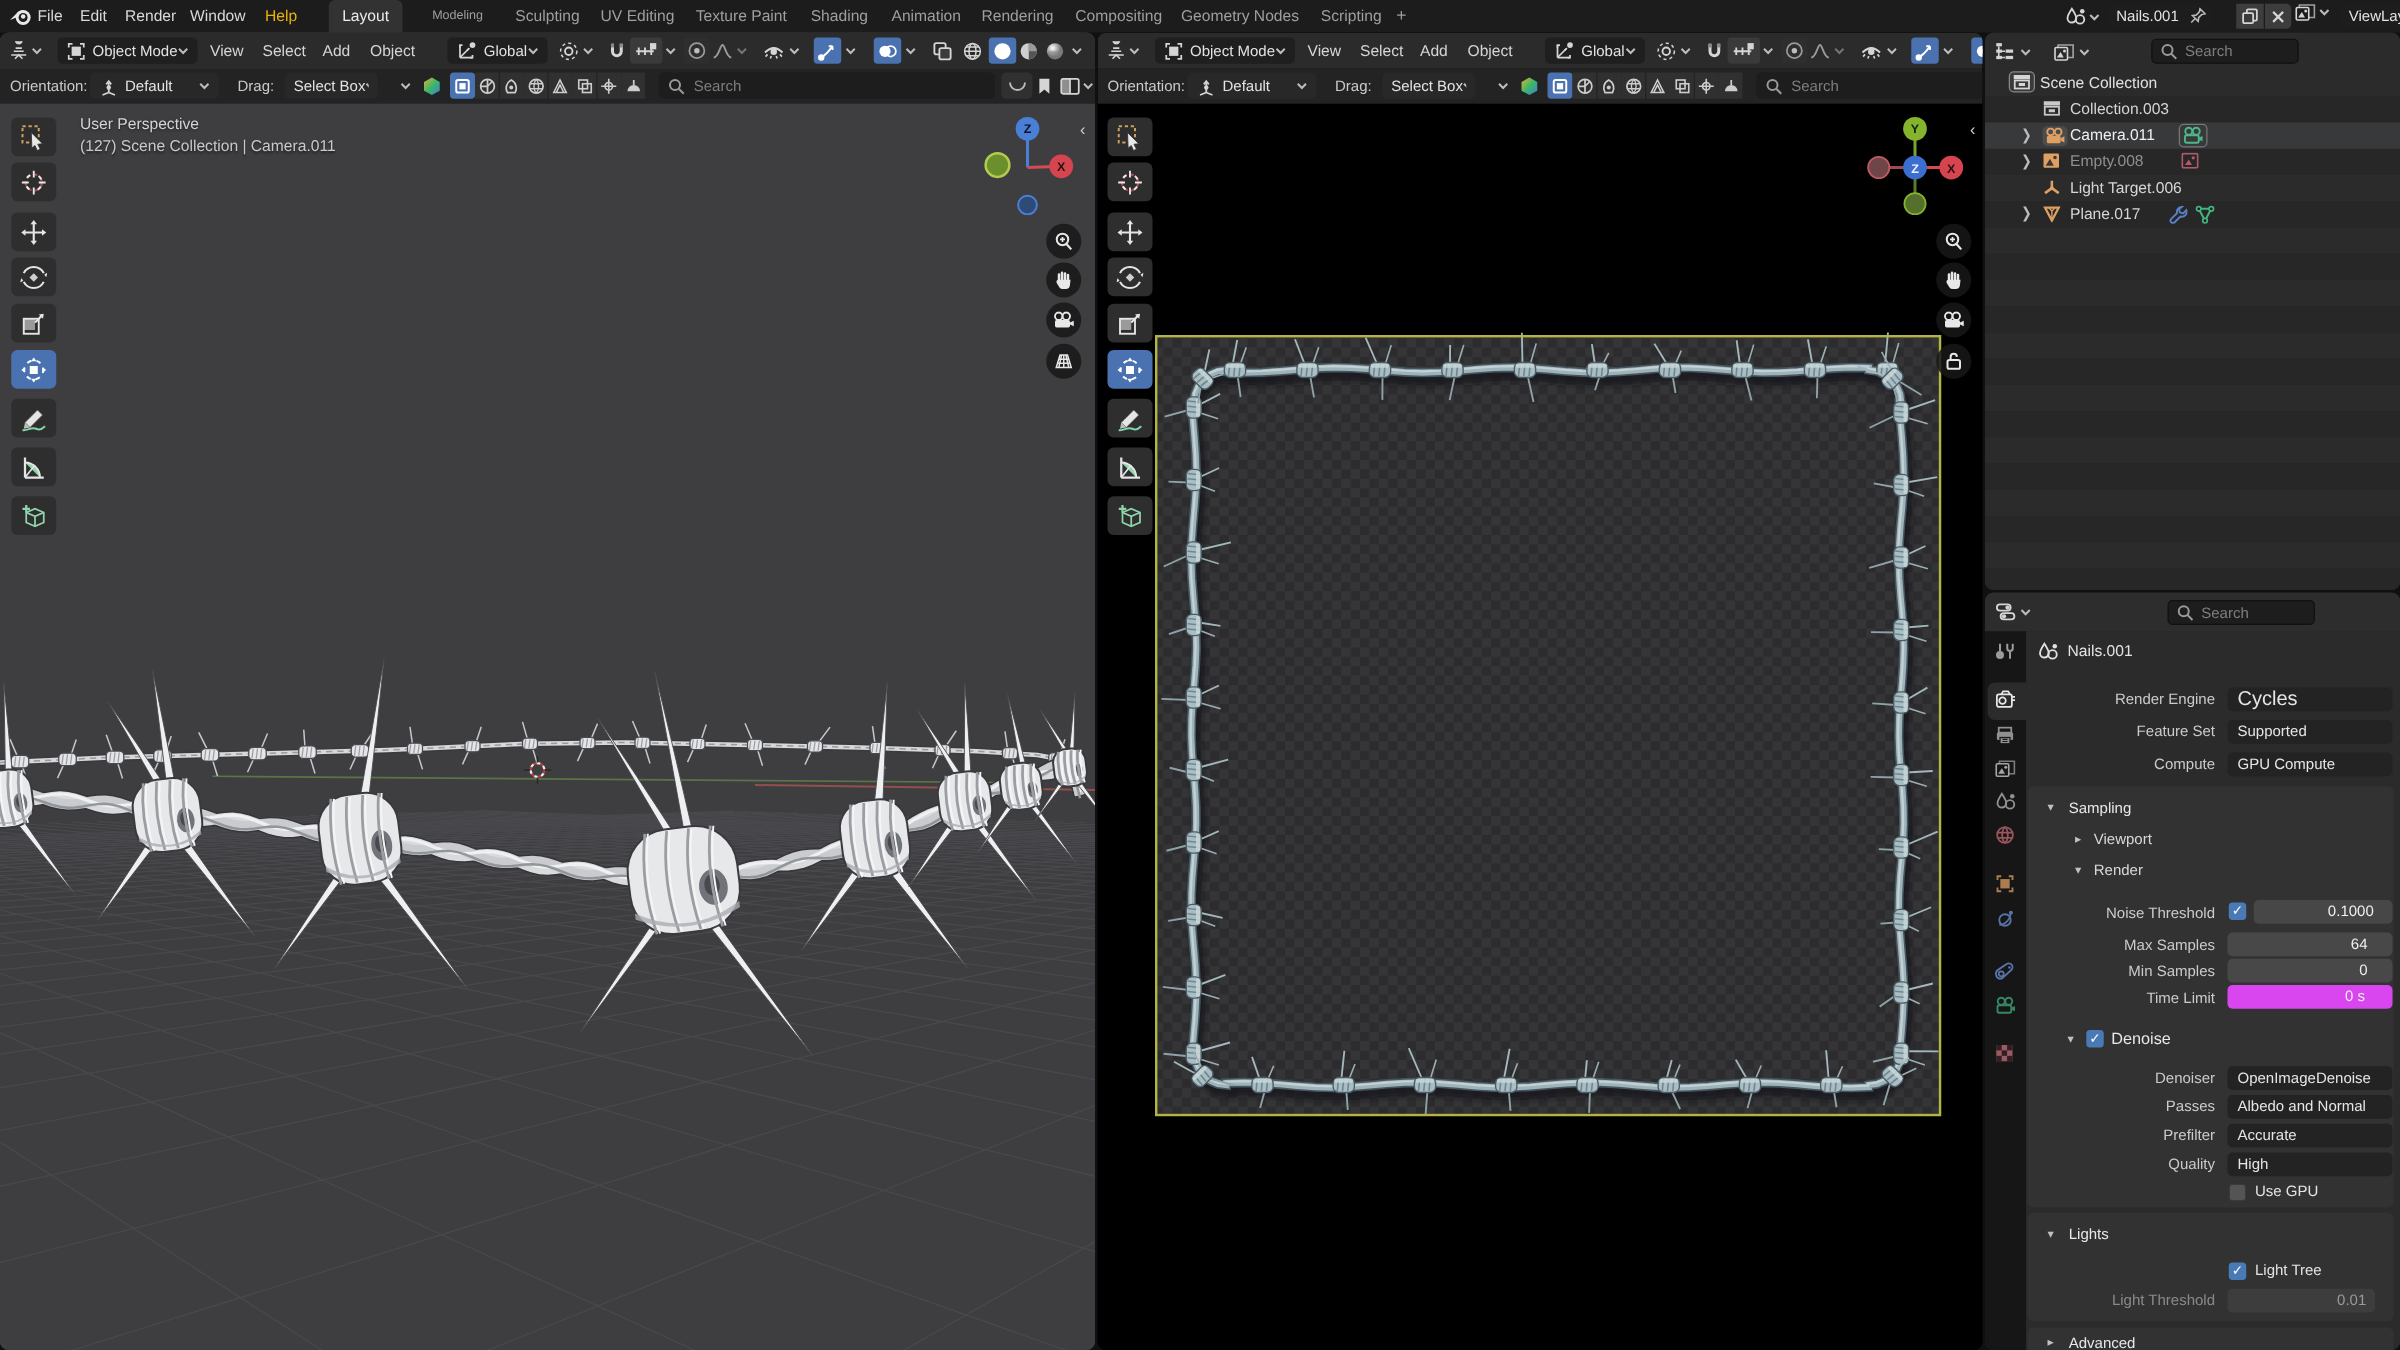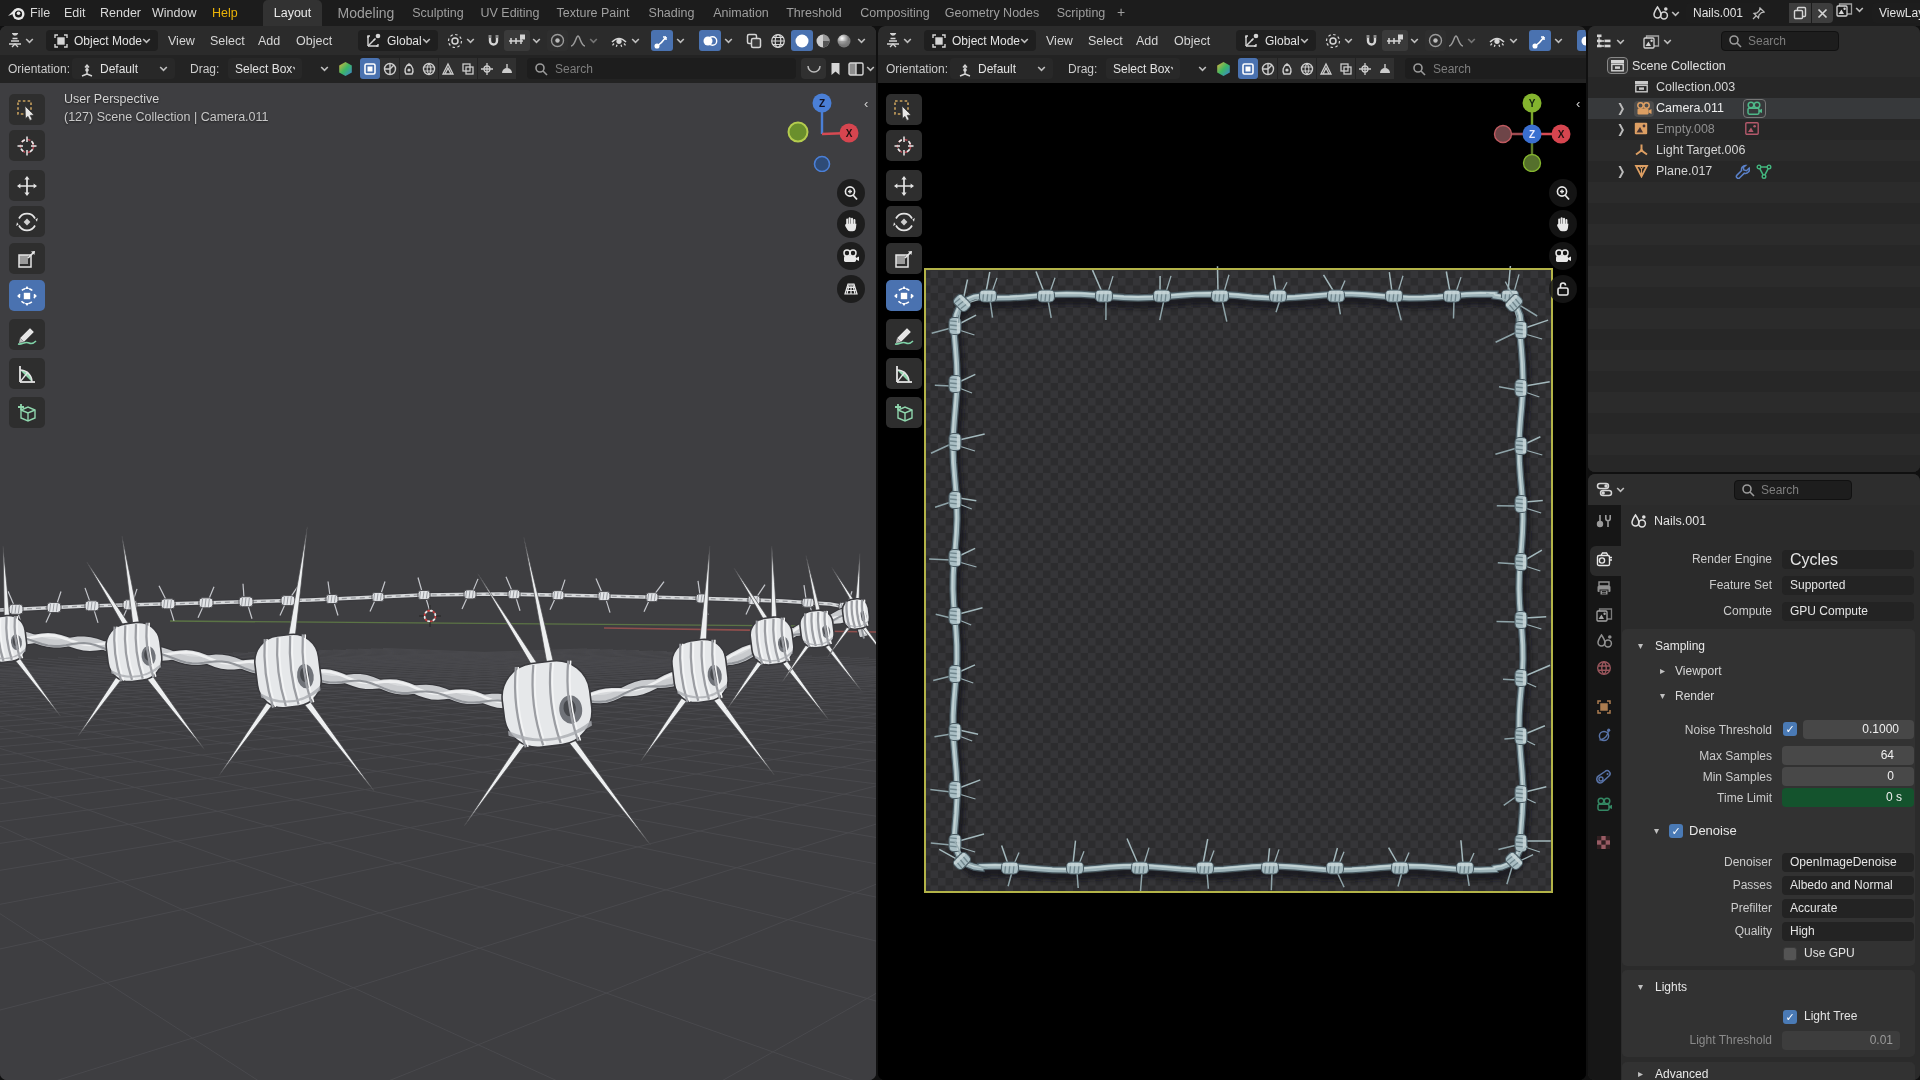--- a/index.html
+++ b/index.html
@@ -16,27 +16,27 @@
           <circle cx="11.5" cy="8.2" r="1.8" fill="#e8e8e8"></circle>
           <path d="M1,11 L8,4 L12,3 L6,9 Z"></path>
         </g>
       </svg></div>
     <div style="position:absolute;left:30px;top:0;line-height:26px;color:#d9d9d9;font-size:12.5px">File</div>
     <div style="position:absolute;left:64px;top:0;line-height:26px;color:#d9d9d9;font-size:12.5px">Edit</div>
     <div style="position:absolute;left:100px;top:0;line-height:26px;color:#d9d9d9;font-size:12.5px">Render</div>
     <div style="position:absolute;left:152px;top:0;line-height:26px;color:#d9d9d9;font-size:12.5px">Window</div>
     <div style="position:absolute;left:212px;top:0;line-height:26px;color:#eab308;font-size:12.5px">Help</div>
     <div style="position:absolute;left:263px;top:0;width:59px;height:26px;background:#323232;color:#eaeaea;font-size:12.5px;text-align:center;line-height:26px;border-radius:5px 5px 0 0">Layout</div>
-    <div style="position:absolute;left:330px;top:0;width:72px;height:26px;color:#9f9f9f;font-size:14px;text-align:center;line-height:26px;border-radius:5px 5px 0 0">Modeling</div>
+    <div style="position:absolute;left:330px;top:0;width:72px;height:26px;color:#9f9f9f;font-size:10px;text-align:center;line-height:26px;border-radius:5px 5px 0 0">Modeling</div>
     <div style="position:absolute;left:401px;top:0;width:74px;height:26px;color:#9f9f9f;font-size:12.5px;text-align:center;line-height:26px;border-radius:5px 5px 0 0">Sculpting</div>
     <div style="position:absolute;left:470px;top:0;width:80px;height:26px;color:#9f9f9f;font-size:12.5px;text-align:center;line-height:26px;border-radius:5px 5px 0 0">UV Editing</div>
     <div style="position:absolute;left:547px;top:0;width:92px;height:26px;color:#9f9f9f;font-size:12.5px;text-align:center;line-height:26px;border-radius:5px 5px 0 0">Texture Paint</div>
     <div style="position:absolute;left:637px;top:0;width:69px;height:26px;color:#9f9f9f;font-size:12.5px;text-align:center;line-height:26px;border-radius:5px 5px 0 0">Shading</div>
     <div style="position:absolute;left:703px;top:0;width:76px;height:26px;color:#9f9f9f;font-size:12.5px;text-align:center;line-height:26px;border-radius:5px 5px 0 0">Animation</div>
-    <div style="position:absolute;left:776px;top:0;width:76px;height:26px;color:#9f9f9f;font-size:12.5px;text-align:center;line-height:26px;border-radius:5px 5px 0 0">Threshold</div>
+    <div style="position:absolute;left:776px;top:0;width:76px;height:26px;color:#9f9f9f;font-size:12.5px;text-align:center;line-height:26px;border-radius:5px 5px 0 0">Rendering</div>
     <div style="position:absolute;left:851px;top:0;width:88px;height:26px;color:#9f9f9f;font-size:12.5px;text-align:center;line-height:26px;border-radius:5px 5px 0 0">Compositing</div>
     <div style="position:absolute;left:938px;top:0;width:108px;height:26px;color:#9f9f9f;font-size:12.5px;text-align:center;line-height:26px;border-radius:5px 5px 0 0">Geometry Nodes</div>
     <div style="position:absolute;left:1045px;top:0;width:72px;height:26px;color:#9f9f9f;font-size:12.5px;text-align:center;line-height:26px;border-radius:5px 5px 0 0">Scripting</div>
     <div style="position:absolute;left:1117px;top:0;color:#9f9f9f;font-size:14px;line-height:25px">+</div>
     <div style="position:absolute;left:1652px;top:2px;height:22px;display:flex;align-items:center">
       <svg width="17" height="16" viewBox="0 0 17 16">
         <path d="M5.5,2 C7.5,5 9,7.5 9,9.5 a3.5,3.5 0 0 1 -7,0 C2,7.5 3.5,5 5.5,2 Z" fill="none" stroke="#d5d5d5" stroke-width="1.5"></path>
         <circle cx="12" cy="10.5" r="3.4" fill="none" stroke="#d5d5d5" stroke-width="1.5"></circle>
         <circle cx="13.8" cy="4" r="1.8" fill="#d5d5d5"></circle>
       </svg>
@@ -2158,21 +2158,21 @@
       <div style="position:absolute;left:54px;top:159px;color:#d8d8d8;font-size:12px;white-space:nowrap">Viewport</div>
       <div style="position:absolute;left:39px;top:185px;color:#c0c0c0;font-size:10px">▾</div>
       <div style="position:absolute;left:54px;top:184px;color:#d8d8d8;font-size:12px;white-space:nowrap">Render</div>
       <div style="position:absolute;right:148px;top:218px;color:#cbcbcb;font-size:12px">Noise Threshold</div>
       <div style="position:absolute;left:162px;top:217px;width:14px;height:14px;background:#4a7ab5;border-radius:3px;color:#fff;font-size:11px;line-height:14px;text-align:center">✓</div>
       <div style="position:absolute;left:182px;top:215px;width:111px;height:19px;background:#474747;border-radius:4px;color:#f0f0f0;font-size:12px;line-height:19px;text-align:right;padding-right:15px">0.1000</div>
       <div style="position:absolute;left:161px;top:241px;width:132px;height:19px;background:#484848;border-radius:4px;color:#f0f0f0;font-size:12px;line-height:19px;text-align:right;padding-right:20px">64</div>
       <div style="position:absolute;right:148px;top:244px;color:#cbcbcb;font-size:12px">Max Samples</div>
       <div style="position:absolute;left:161px;top:262px;width:132px;height:19px;background:#484848;border-radius:4px;color:#f0f0f0;font-size:12px;line-height:19px;text-align:right;padding-right:20px">0</div>
       <div style="position:absolute;right:148px;top:265px;color:#cbcbcb;font-size:12px">Min Samples</div>
-      <div style="position:absolute;left:161px;top:283px;width:132px;height:19px;background:#14532d;border-radius:4px;color:#f0f0f0;font-size:12px;line-height:19px;text-align:right;padding-right:12px">0 s</div>
+      <div style="position:absolute;left:161px;top:283px;width:132px;height:19px;background:#d946ef;border-radius:4px;color:#f0f0f0;font-size:12px;line-height:19px;text-align:right;padding-right:22px">0 s</div>
       <div style="position:absolute;right:148px;top:286px;color:#cbcbcb;font-size:12px">Time Limit</div>
       <div style="position:absolute;left:33px;top:320px;color:#c0c0c0;font-size:10px">▾</div>
       <div style="position:absolute;left:48px;top:319px;width:14px;height:14px;background:#4a7ab5;border-radius:3px;color:#fff;font-size:11px;line-height:14px;text-align:center">✓</div>
       <div style="position:absolute;left:68px;top:318px;color:#e8e8e8;font-size:13px;white-space:nowrap">Denoise</div>
       <div style="position:absolute;right:148px;top:350px;color:#cbcbcb;font-size:12px">Denoiser</div>
       <div style="position:absolute;left:161px;top:348px;width:132px;height:19px;background:#232323;border-radius:4px;color:#e5e5e5;font-size:12px;line-height:19px;padding-left:8px;white-space:nowrap;overflow:hidden">OpenImageDenoise</div>
       <div style="position:absolute;right:148px;top:373px;color:#cbcbcb;font-size:12px">Passes</div>
       <div style="position:absolute;left:161px;top:371px;width:132px;height:19px;background:#232323;border-radius:4px;color:#e5e5e5;font-size:12px;line-height:19px;padding-left:8px;white-space:nowrap;overflow:hidden">Albedo and Normal</div>
       <div style="position:absolute;right:148px;top:396px;color:#cbcbcb;font-size:12px">Prefilter</div>
       <div style="position:absolute;left:161px;top:394px;width:132px;height:19px;background:#232323;border-radius:4px;color:#e5e5e5;font-size:12px;line-height:19px;padding-left:8px;white-space:nowrap;overflow:hidden">Accurate</div>

